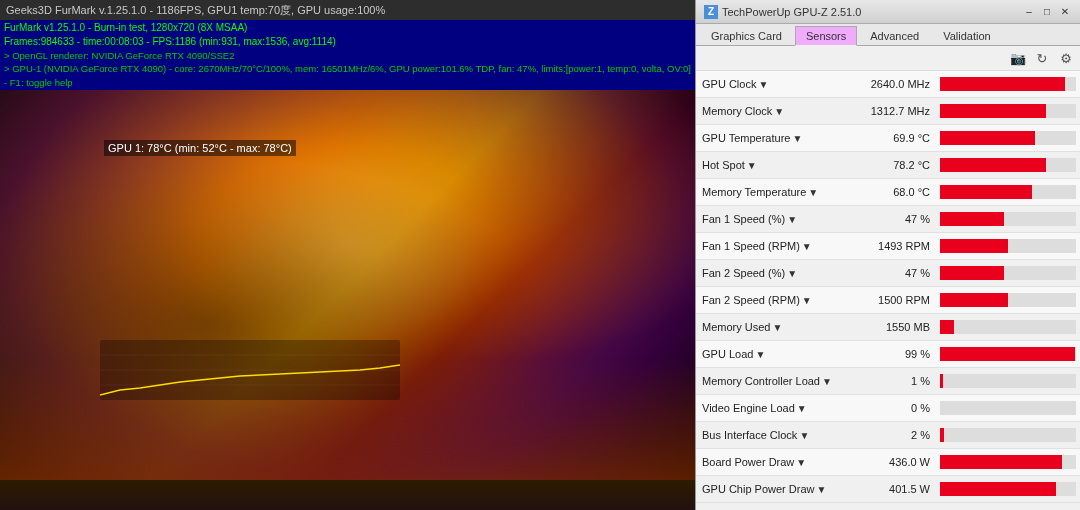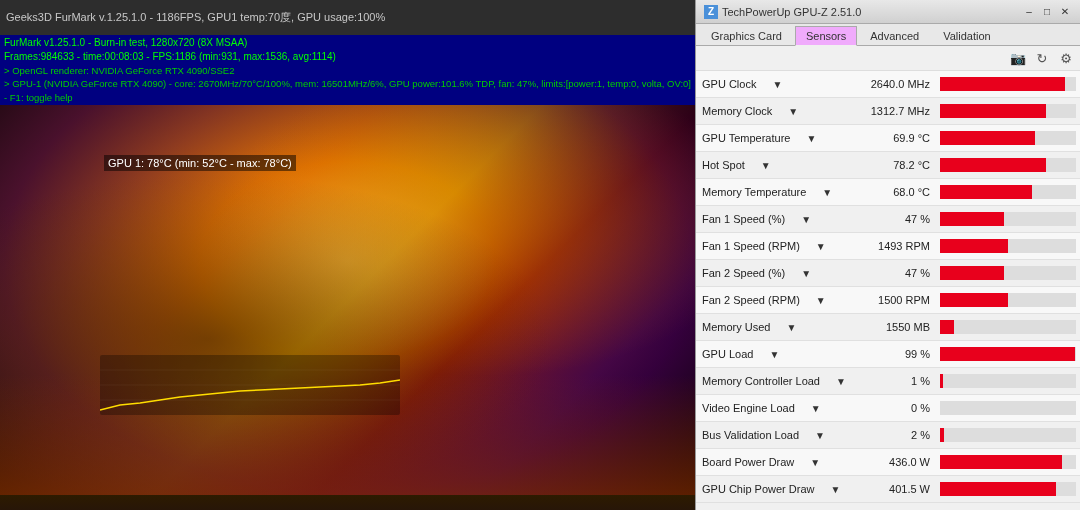--- a/index.html
+++ b/index.html
@@ -12,21 +12,21 @@
       background: #1a0a00;
       position: relative;
       overflow: hidden;
       flex-shrink: 0;
     }
     #furmark-titlebar {
       background: #2d2d2d;
       color: #c8c8c8;
       font-size: 11px;
       padding: 2px 6px;
-      height: 35px;
+      height: 20px;
       display: flex;
       align-items: center;
     }
     #furmark-info-bar {
       background: #000080;
       color: #00ff00;
       font-size: 10px;
       padding: 1px 4px;
       line-height: 1.4;
     }
@@ -193,21 +193,21 @@
       background: #f0f0f0;
     }
     .sensor-name {
       width: 160px;
       padding: 0 6px;
       color: #222;
       font-size: 11px;
       flex-shrink: 0;
       display: flex;
       align-items: center;
-      gap: 16px;
+      gap: 2px;
     }
     .sensor-dropdown {
       color: #333;
       font-size: 10px;
       cursor: pointer;
     }
     .sensor-value {
       width: 80px;
       text-align: right;
       padding-right: 6px;
@@ -427,21 +427,21 @@
           <span>Video Engine Load</span>
           <span class="sensor-dropdown">▼</span>
         </div>
         <div class="sensor-value">0 %</div>
         <div class="sensor-bar-container">
           <div class="sensor-bar" style="width: 0%;"></div>
         </div>
       </div>
       <div class="sensor-row">
         <div class="sensor-name">
-          <span>Bus Validation Load</span>
+          <span>Bus Interface Clock</span>
           <span class="sensor-dropdown">▼</span>
         </div>
         <div class="sensor-value">2 %</div>
         <div class="sensor-bar-container">
           <div class="sensor-bar dashed" style="width: 3%;"></div>
         </div>
       </div>
       <div class="sensor-row">
         <div class="sensor-name">
           <span>Board Power Draw</span>

